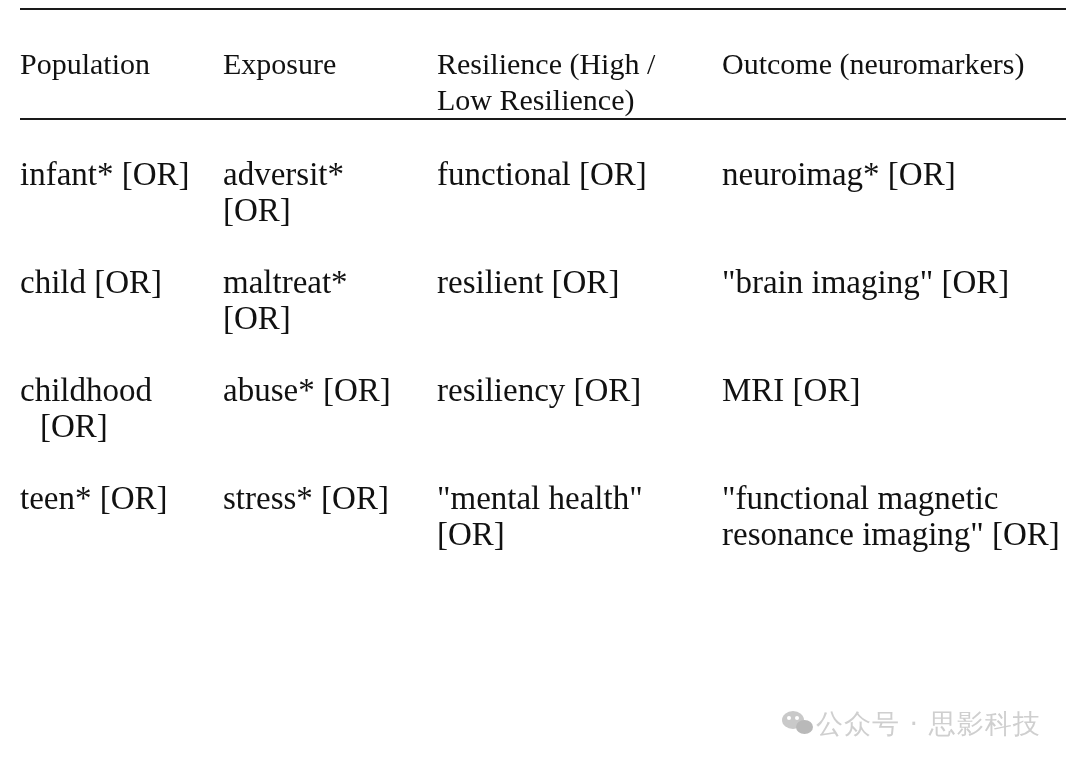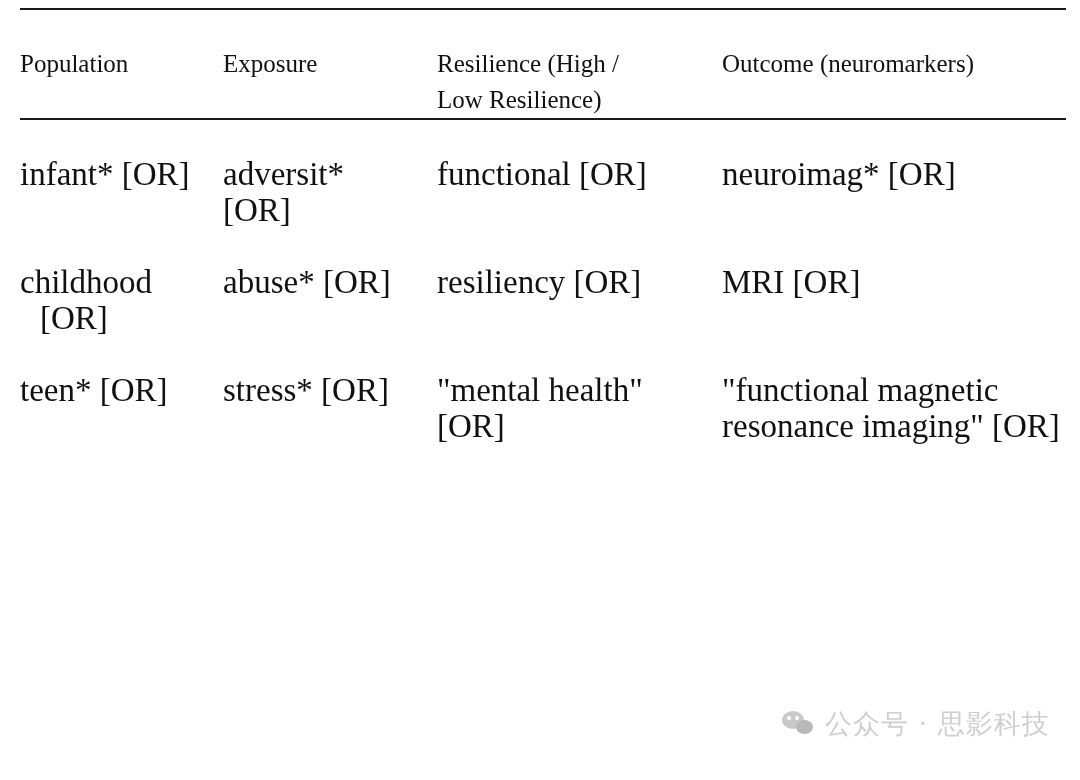--- a/index.html
+++ b/index.html
@@ -44,21 +44,21 @@
     font-weight: normal;
   }
 
   
   col.c1 { width: 203px; }
   col.c2 { width: 214px; }
   col.c3 { width: 285px; }
   col.c4 { width: 344px; }
 
   .head-row th {
-    font-size: 25px;
+    font-size: 30px;
     line-height: 36px;
     padding: 14px 12px 14px 0;
   }
   .head-row th .cellinner { padding-left: 15px; }
   .head-row th.col4 .cellinner { padding-left: 17px; margin-left: 44px; }
 
   .body-row td {
     font-size: 33px;
     line-height: 36px;
     padding: 0;
@@ -80,21 +80,20 @@
 
   .line { display: block; white-space: pre; }
 
   
   .watermark {
     position: absolute;
     left: 782px;
     top: 706px;
     display: flex;
     align-items: center;
-    gap: 9px;
     color: #cfcfcf;
     font-family: "DejaVu Sans", "Liberation Sans", sans-serif;
     font-size: 27px;
     letter-spacing: 1px;
     pointer-events: none;
     user-select: none;
   }
   .wechat-mark {
     position: relative;
     width: 34px;
@@ -171,20 +170,26 @@
         <col class="c4">
     </colgroup>
     <tbody id="tbody">
         <tr class="body-row">
           <td class="col1"><span class="cellinner"><span class="line">infant* [OR]</span></span></td>
           <td class="col2"><span class="cellinner"><span class="line">adversit*</span><span class="line">[OR]</span></span></td>
           <td class="col3"><span class="cellinner"><span class="line">functional [OR]</span></span></td>
           <td class="col4"><span class="cellinner"><span class="line">neuroimag* [OR]</span></span></td>
         </tr>
         <tr class="body-row">
+          <td class="col1"><span class="cellinner"><span class="line">child [OR]</span></span></td>
+          <td class="col2"><span class="cellinner"><span class="line">maltreat*</span><span class="line">[OR]</span></span></td>
+          <td class="col3"><span class="cellinner"><span class="line">resilient [OR]</span></span></td>
+          <td class="col4"><span class="cellinner"><span class="line">"brain imaging" [OR]</span></span></td>
+        </tr>
+        <tr class="body-row">
           <td class="col1"><span class="cellinner"><span class="line">childhood</span><span class="line hang-indent">[OR]</span></span></td>
           <td class="col2"><span class="cellinner"><span class="line">abuse* [OR]</span></span></td>
           <td class="col3"><span class="cellinner"><span class="line">resiliency [OR]</span></span></td>
           <td class="col4"><span class="cellinner"><span class="line">MRI [OR]</span></span></td>
         </tr>
         <tr class="body-row">
           <td class="col1"><span class="cellinner"><span class="line">teen* [OR]</span></span></td>
           <td class="col2"><span class="cellinner"><span class="line">stress* [OR]</span></span></td>
           <td class="col3"><span class="cellinner"><span class="line">"mental health"</span><span class="line">[OR]</span></span></td>
           <td class="col4"><span class="cellinner"><span class="line">"functional magnetic</span><span class="line">resonance imaging" [OR]</span></span></td>

